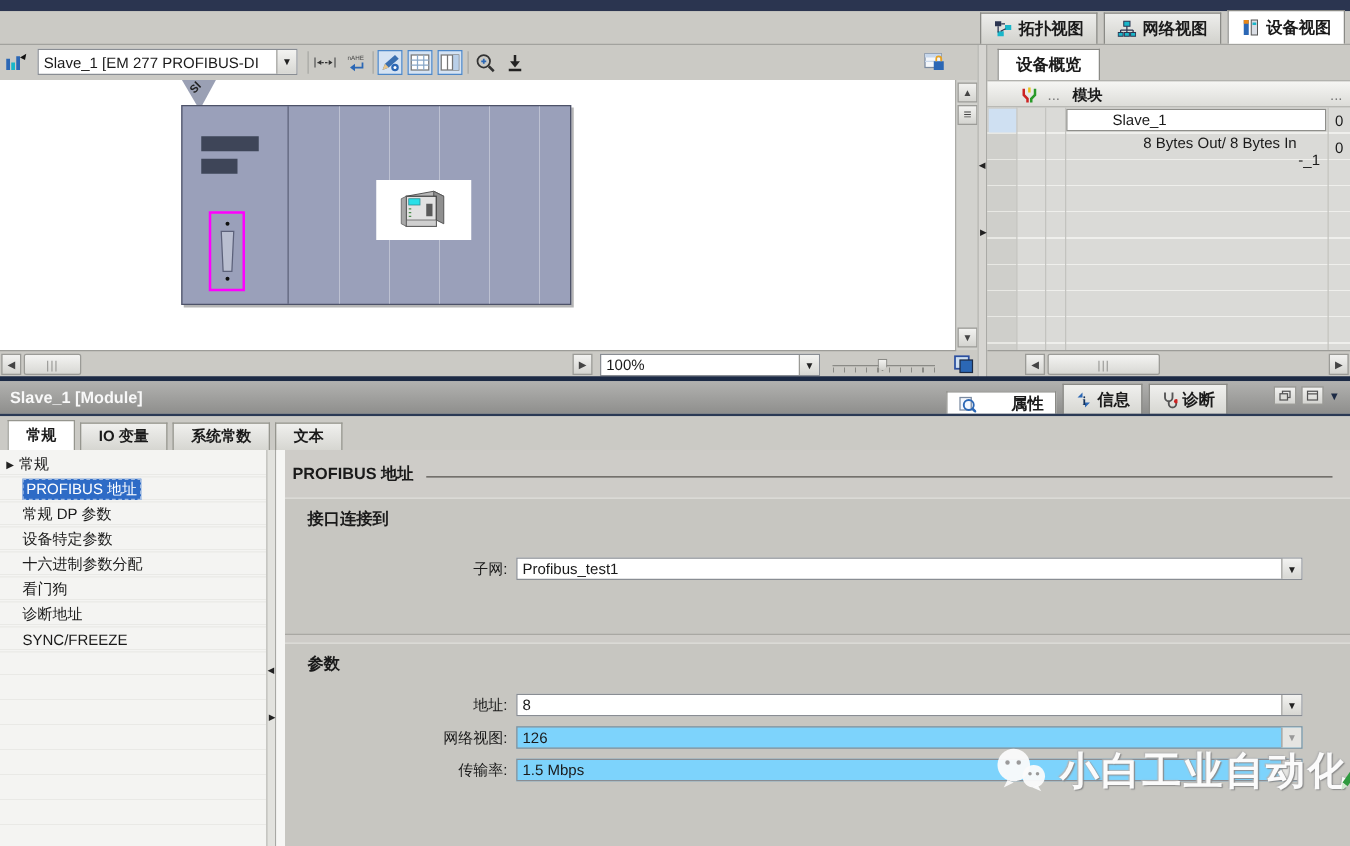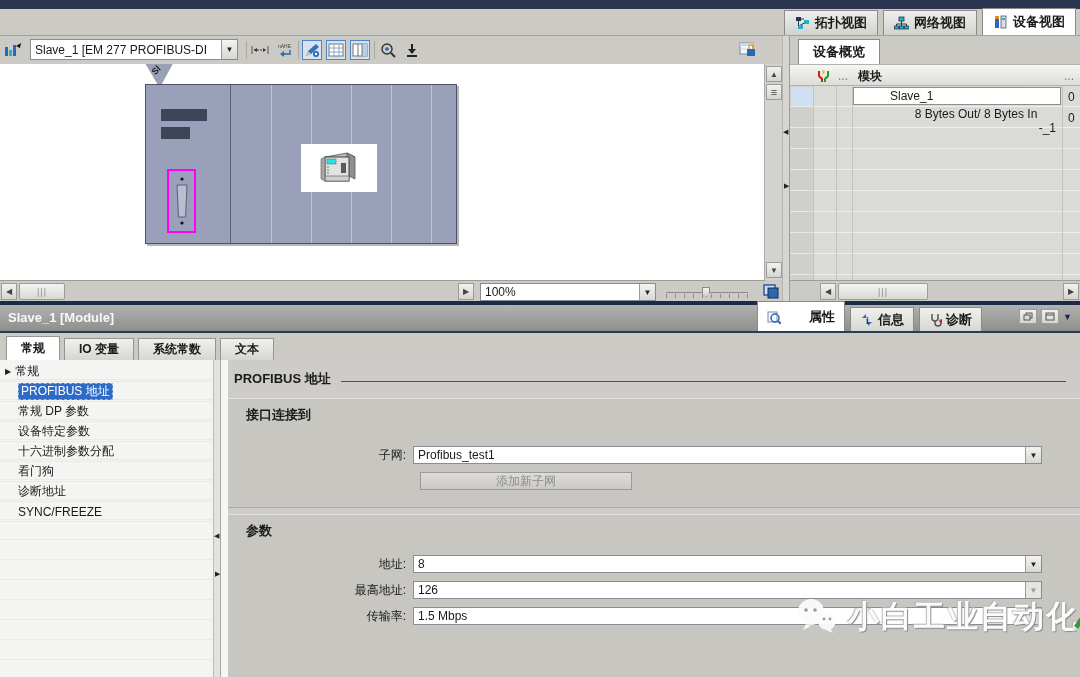--- a/index.html
+++ b/index.html
@@ -15,37 +15,37 @@
   .vtab.active { background:#ffffff; height:27px; }
   .vicon { width:15px; height:14px; display:inline-flex; }
 
   
   .tbtn { position:absolute; top:4px; width:20px; height:20px; display:flex; align-items:center; justify-content:center;
           border:1px solid transparent; }
   .tbtn.sel { background:#d5e3f3; border:1px solid #4d87c7; }
   .combo { display:flex; background:#fff; border:1px solid #898d93; align-items:stretch; }
   .combo .val { flex:1; padding:0 4px; display:flex; align-items:center; white-space:nowrap; overflow:hidden; }
   .combo .dd { width:16px; background:linear-gradient(#f3f3f1,#d7d7d3); border-left:1px solid #9a9a96; display:flex; align-items:center; justify-content:center; font-size:8px; color:#222; }
-  .combo.disabled { background:#ffffff; }
+  .combo.disabled { background:#7dd3fc; }
   .combo.disabled .dd { color:#999; background:#e5e5e2; }
   .sep { position:absolute; top:5px; width:1px; height:18px; background:#a8a8a4; }
 
   
   .sbtn { background:linear-gradient(#f2f2f0,#d4d4d0); border:1px solid #9b9b97; display:flex; align-items:center; justify-content:center; font-size:8px; color:#444; }
   .sthumb { background:linear-gradient(#f4f4f2,#d8d8d4); border:1px solid #9b9b97; border-radius:2px; display:flex; align-items:center; justify-content:center; color:#8b8b88; font-size:9px; letter-spacing:1px; }
 
   
   .ovcell { position:absolute; font-size:12px; display:flex; align-items:center; }
   .colline { position:absolute; width:1px; background:#c3c3bf; }
 
   
   .itabs { display:flex; gap:5px; align-items:flex-end; }
   .itab { height:24px; display:flex; align-items:center; gap:4px; padding:0 9px; font-weight:bold; font-size:13px;
           background:linear-gradient(#f0f0ee,#d7d7d2); border:1px solid #8a8a86; border-bottom:none; }
-  .itab.active { background:#ffffff; height:30px;gap:28px; }
+  .itab.active { background:#ffffff; height:18px;gap:28px; }
 
   .cattabs { position:absolute; left:6px; bottom:0; display:flex; gap:4px; align-items:flex-end; }
   .cattab { height:22px; display:flex; align-items:center; padding:0 14px; font-weight:bold;
             background:linear-gradient(#f0f0ee,#d6d6d1); border:1px solid #96968f; border-bottom:none; }
   .cattab.active { background:#ffffff; height:24px; }
 
   
   .nav-item { height:20px; display:flex; align-items:center; padding-left:18px; border-bottom:1px solid #e9e9e6; }
   .nav-item.root { padding-left:5px; gap:4px; }
   .tri { font-size:8px; color:#222; }
@@ -450,34 +450,33 @@
 
       <div class="group" style="top:38px;height:110px;">
         <span class="gtitle">接口连接到</span>
         <div class="frow" style="top:47px;">
           <span class="flabel">子网:</span>
           <div class="combo">
             <span class="val">Profibus_test1</span>
             <span class="dd">▼</span>
           </div>
         </div>
-        <button class="abs" style="left:192px;top:73px;width:212px;height:18px;background:linear-gradient(#dedddb,#cac9c5);border:1px solid #9a9a96;color:#8b8b88;font-size:12px;font-family:inherit;">添加新子网</button>
       </div>
 
       <div class="group" style="top:154px;height:170px;">
         <span class="gtitle">参数</span>
         <div class="frow" style="top:40px;">
           <span class="flabel">地址:</span>
           <div class="combo">
             <span class="val">8</span>
             <span class="dd">▼</span>
           </div>
         </div>
         <div class="frow" style="top:66px;">
-          <span class="flabel">最高地址:</span>
+          <span class="flabel">网络视图:</span>
           <div class="combo disabled">
             <span class="val">126</span>
             <span class="dd">▼</span>
           </div>
         </div>
         <div class="frow" style="top:92px;">
           <span class="flabel">传输率:</span>
           <div class="combo disabled">
             <span class="val">1.5 Mbps</span>
             <span class="dd">▼</span>

